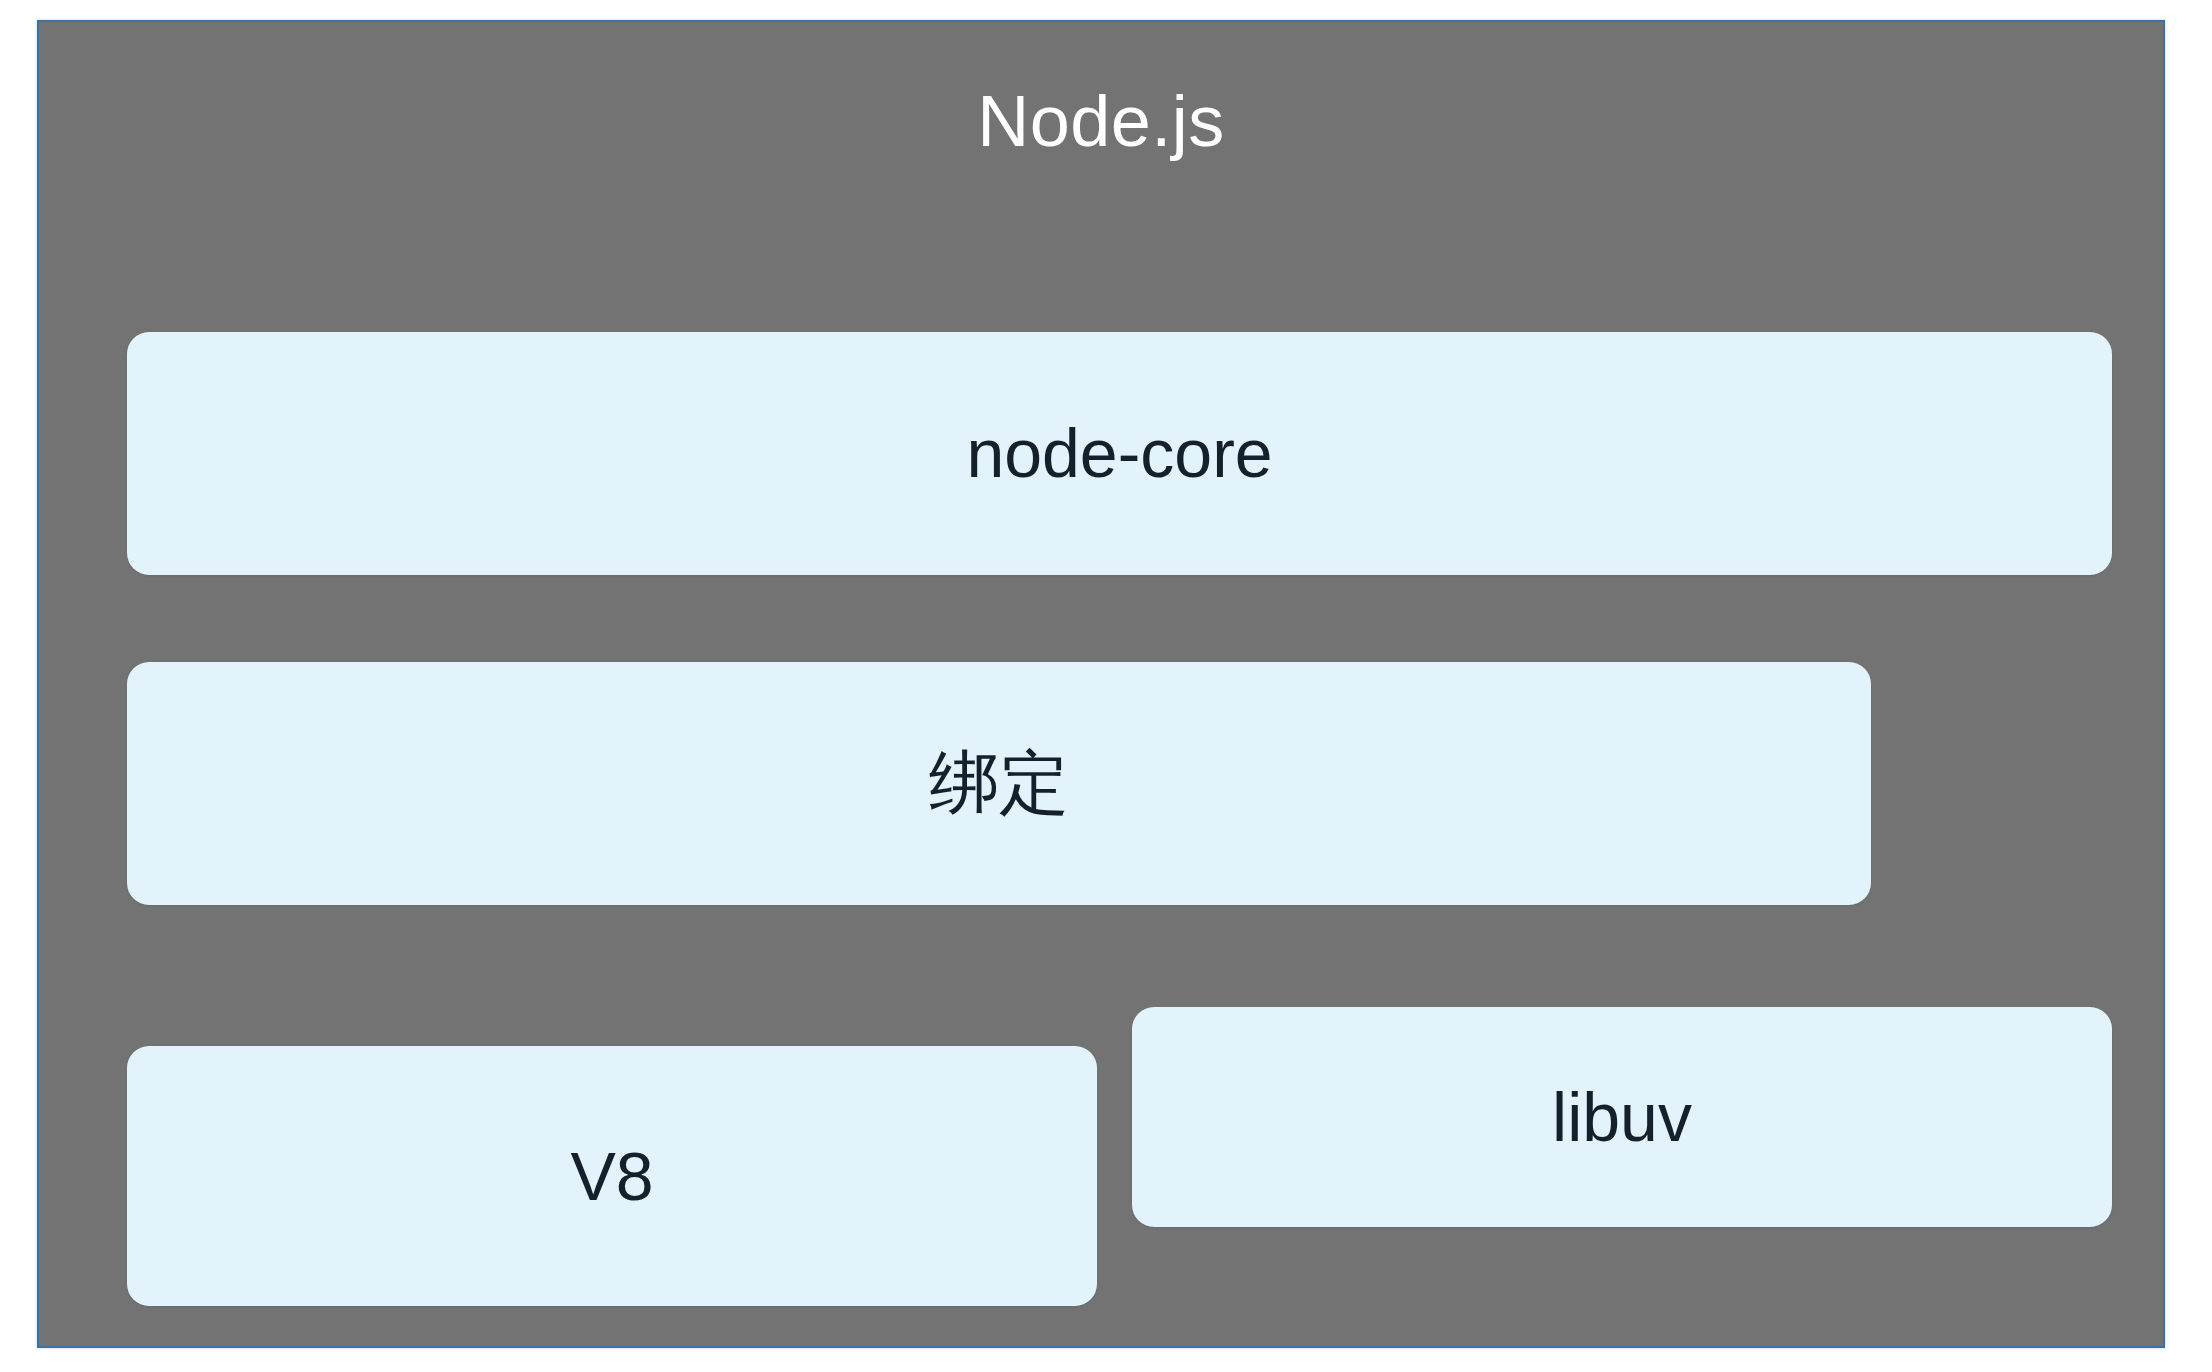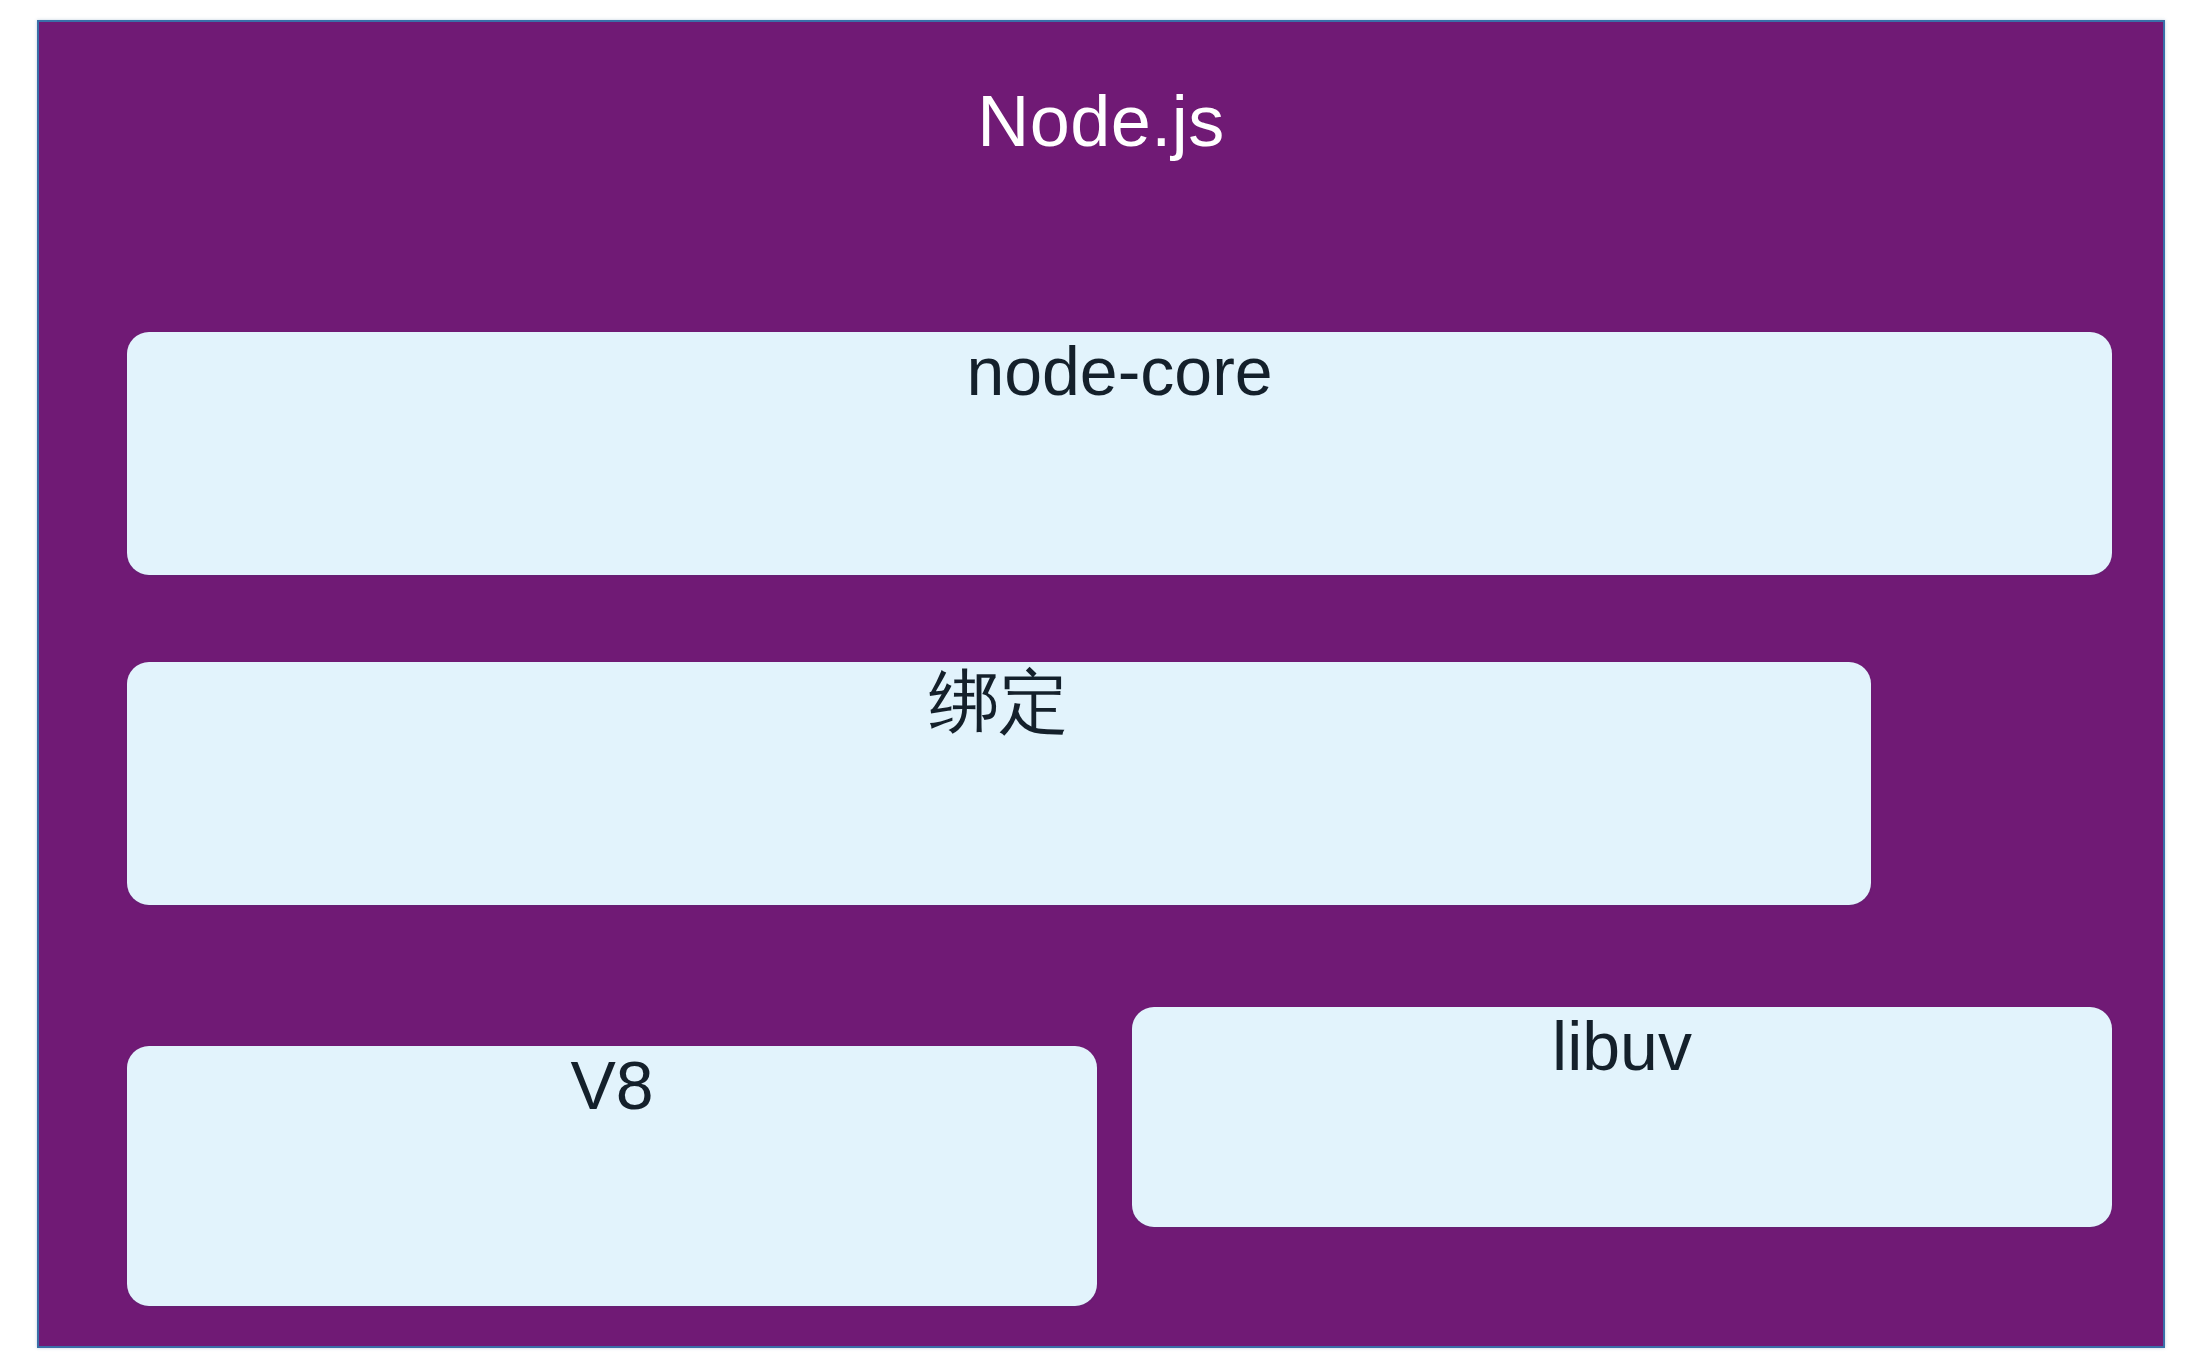--- a/index.html
+++ b/index.html
@@ -22,21 +22,21 @@
     height: 1372px;
     background: #ffffff;
   }
 
   .panel {
     position: absolute;
     left: 37px;
     top: 20px;
     width: 2128px;
     height: 1328px;
-    background: #701a75;
+    background: #737373;
     border: 2px solid #3a6fa8;
     box-sizing: border-box;
     box-shadow: 0 0 3px rgba(120,150,180,0.45);
   }
 
   .panel-title {
     position: absolute;
     left: 0;
     top: 60px;
     width: 100%;
@@ -49,20 +49,21 @@
     white-space: nowrap;
   }
 
   
   .layer-box {
     position: absolute;
     background: #e2f3fc;
     border-radius: 22px;
     box-sizing: border-box;
     display: flex;
+    align-items: center;
     justify-content: center;
     box-shadow: 0 1px 2px rgba(40,70,100,0.18);
   }
 
   .layer-label {
     color: #14202b;
     font-size: 68px;
     font-weight: 400;
     line-height: 1.15;
     white-space: nowrap;

